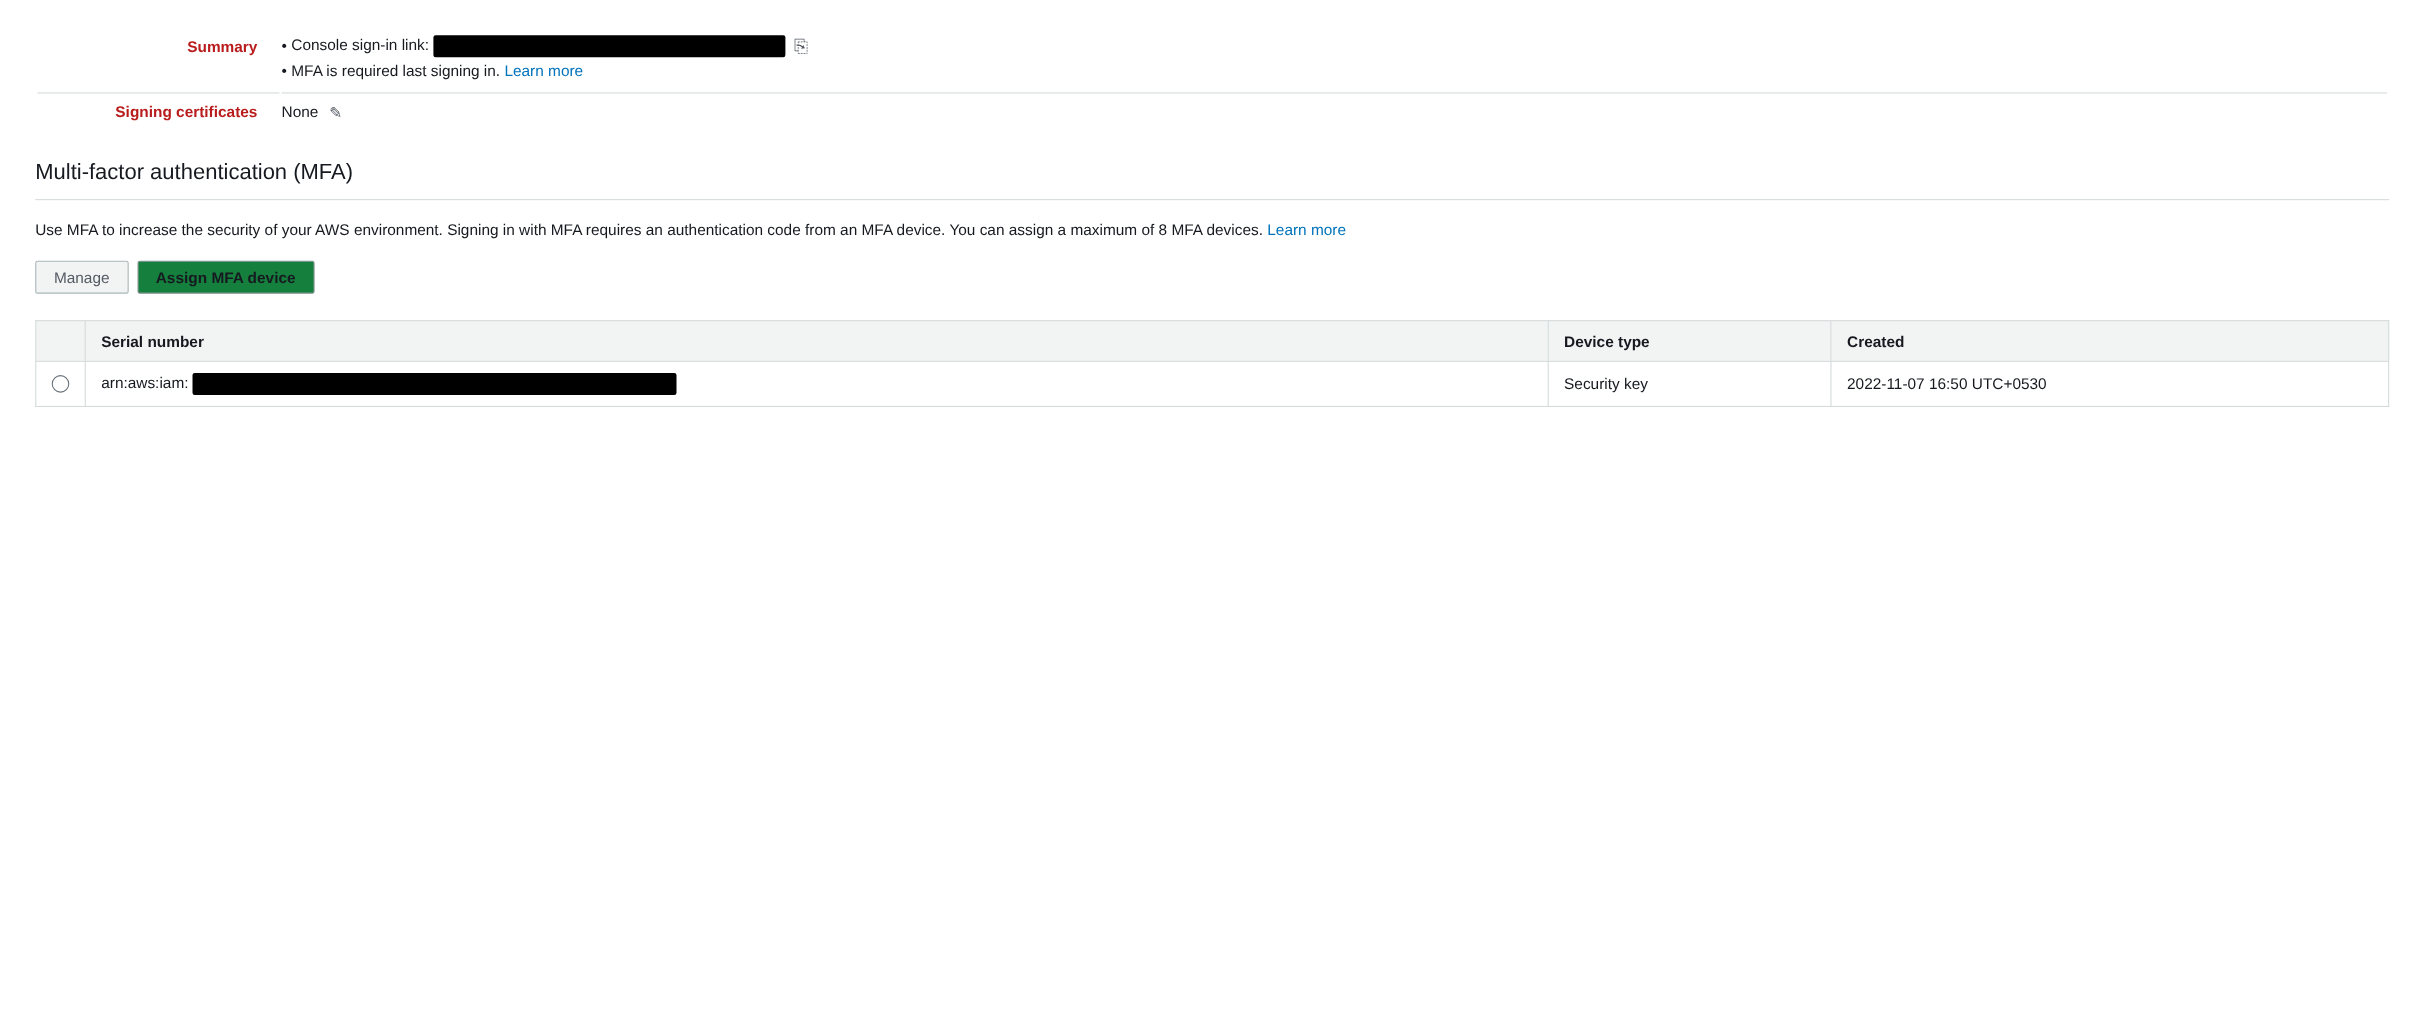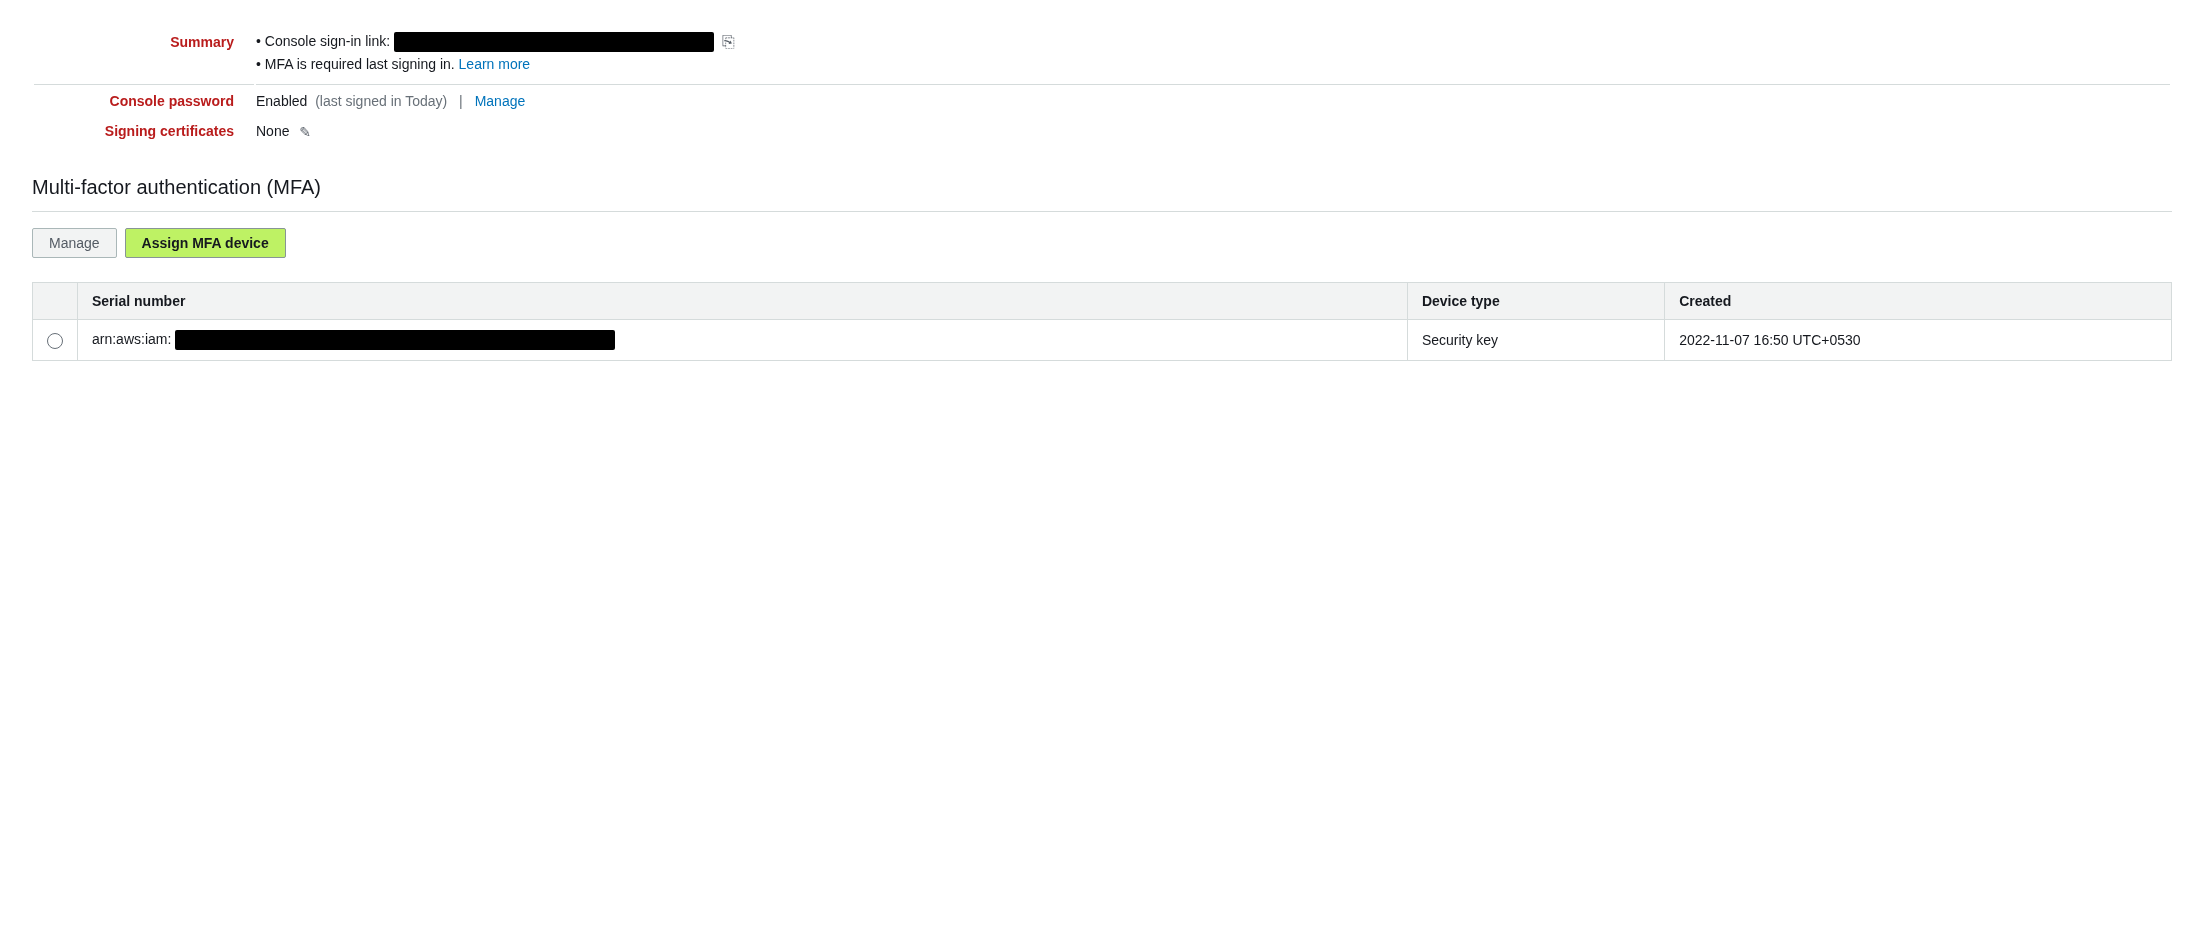--- a/index.html
+++ b/index.html
@@ -130,21 +130,21 @@
       border-radius: 2px;
       cursor: pointer;
       font-size: 14px;
       font-weight: 400;
       border: 1px solid #aab7b8;
       background: #f2f3f3;
       color: #545b64;
     }
 
     .btn-primary {
-      background: #bef264;
+      background: #15803d;
       color: #16191f;
       font-weight: 700;
       border: 1px solid #879596;
     }
 
     .mfa-table {
       width: 100%;
       border-collapse: collapse;
       border: 1px solid #3b82f6;
     }
@@ -210,46 +210,39 @@
               <span class="copy-icon">⎘</span>
             </li>
             <li>
               <span>MFA is required last signing in.</span>
               <a class="link-blue">Learn more</a>
             </li>
           </ul>
         </td>
       </tr>
 
-      <tr>
-        <td>Console password</td>
-        <td>
-          <span class="status-text">Enabled</span>
-          <span class="muted-text">
-            &nbsp;<span>(last signed in Today)</span>
-          </span>
-          <span class="pipe-separator">|</span>
-          <a class="link-blue">Manage</a>
-        </td>
-      </tr>
 
       <tr>
         <td>Signing certificates</td>
         <td>
           <span>None</span>
           <span class="edit-icon">✎</span>
         </td>
       </tr>
     </tbody>
   </table>
 </div>
 
 <div class="mfa-section">
   <h2 class="section-title">Multi-factor authentication (MFA)</h2>
 
+  <p class="mfa-description">
+    <span>Use MFA to increase the security of your AWS environment. Signing in with MFA requires an authentication code from an MFA device. You can assign a maximum of 8 MFA devices.</span>
+    <a class="link-blue">Learn more</a>
+  </p>
 
   <div class="button-group">
     <button class="btn">Manage</button>
     <button class="btn btn-primary">Assign MFA device</button>
   </div>
 
   <table class="mfa-table">
     <thead>
       <tr>
         <th class="checkbox-col"></th>

